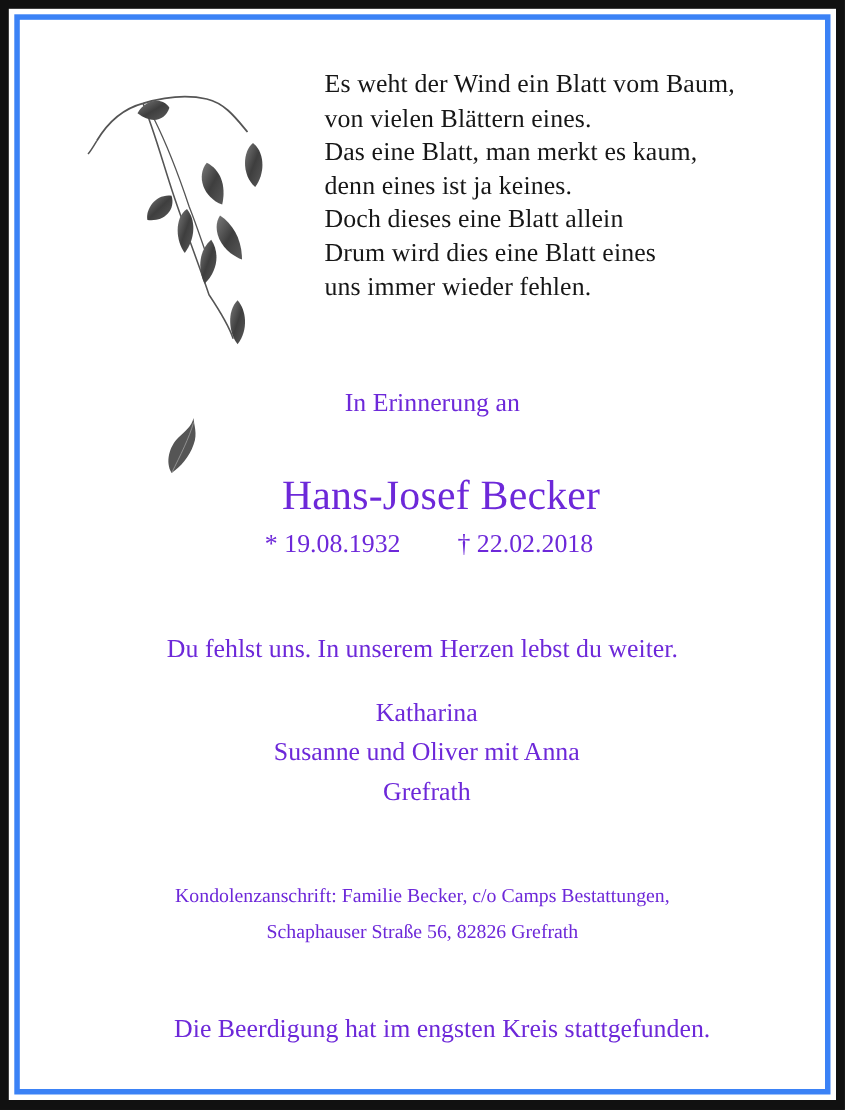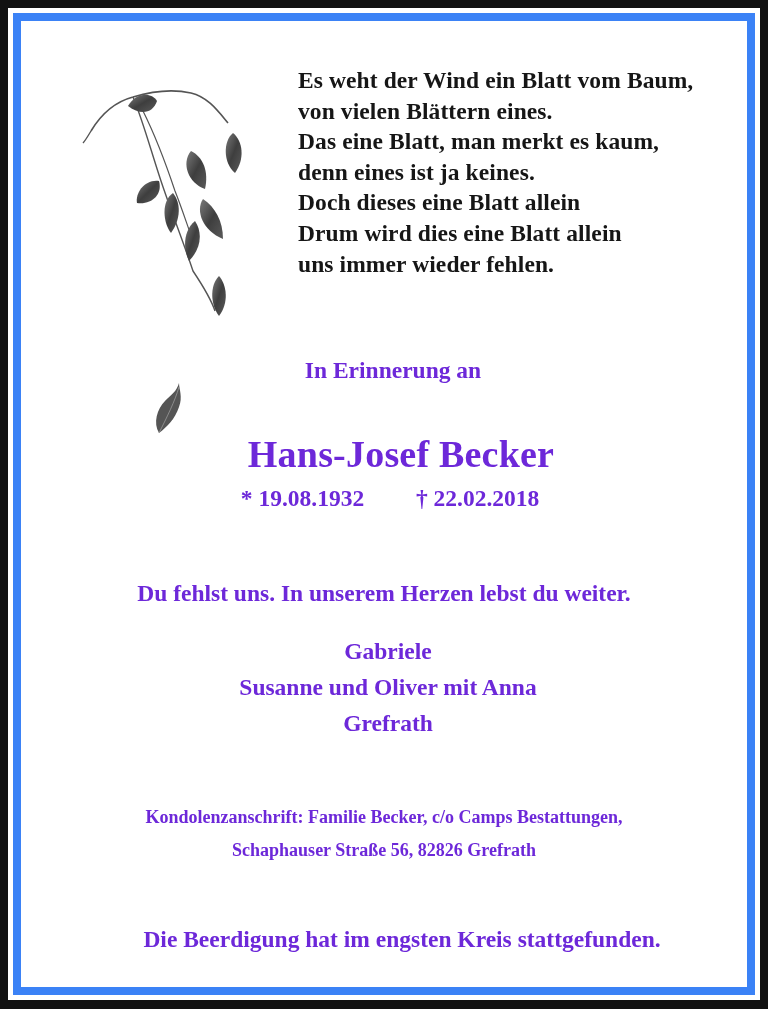--- a/index.html
+++ b/index.html
@@ -18,24 +18,23 @@
     .outer-frame {
       position: absolute;
       left: 8px; top: 8px;
       width: 752px; height: 992px;
       background: #ffffff;
       box-sizing: border-box;
     }
     .inner-frame {
       position: absolute;
       left: 5px; top: 5px; right: 5px; bottom: 5px;
-      border: 8px solid #3b82f6;
+      border: 5px solid #3b82f6;
       background: #ffffff;
       box-sizing: border-box;
-      font-weight: bold;
     }
     .content {
       position: absolute;
       left: 0; top: 0; right: 0; bottom: 0;
     }
     .poem {
       position: absolute;
       left: 277px;
       top: 44px;
       font-family: "Liberation Serif", serif;
@@ -140,40 +139,40 @@
         <path d="M30 4 C 30 10, 34 18, 30 28 C 26 40, 18 48, 10 54 C 4 44, 8 30, 16 22 C 22 16, 28 12, 30 4 Z" fill="#555"></path>
         <path d="M30 8 C 26 22, 18 38, 10 54" stroke="#999" stroke-width="0.8" fill="none"></path>
       </svg>
 
       <div class="poem">
         <div>Es weht der Wind ein Blatt vom Baum,</div>
         <div>von vielen Blättern eines.</div>
         <div>Das eine Blatt, man merkt es kaum,</div>
         <div>denn eines ist ja keines.</div>
         <div>Doch dieses eine Blatt allein</div>
-        <div>Drum wird dies eine Blatt allein</div>
+        <div>Drum wird dies eine Blatt eines</div>
         <div>uns immer wieder fehlen.</div>
       </div>
 
       <div class="centered memory">In Erinnerung an</div>
 
       <div class="centered name">Hans-Josef Becker</div>
 
       <div class="centered dates">
         <span>*</span>
         <span>19.08.1932</span>
         <span class="gap"></span>
         <span>†</span>
         <span>22.02.2018</span>
       </div>
 
       <div class="centered farewell">Du fehlst uns. In unserem Herzen lebst du weiter.</div>
 
       <div class="centered family">
-        <div>Gabriele</div>
+        <div>Katharina</div>
         <div>Susanne und Oliver mit Anna</div>
         <div>Grefrath</div>
       </div>
 
       <div class="centered condolence">
         <div>Kondolenzanschrift: Familie Becker, c/o Camps Bestattungen,</div>
         <div>Schaphauser Straße 56, 82826 Grefrath</div>
       </div>
 
       <div class="centered funeral">Die Beerdigung hat im engsten Kreis stattgefunden.</div>

